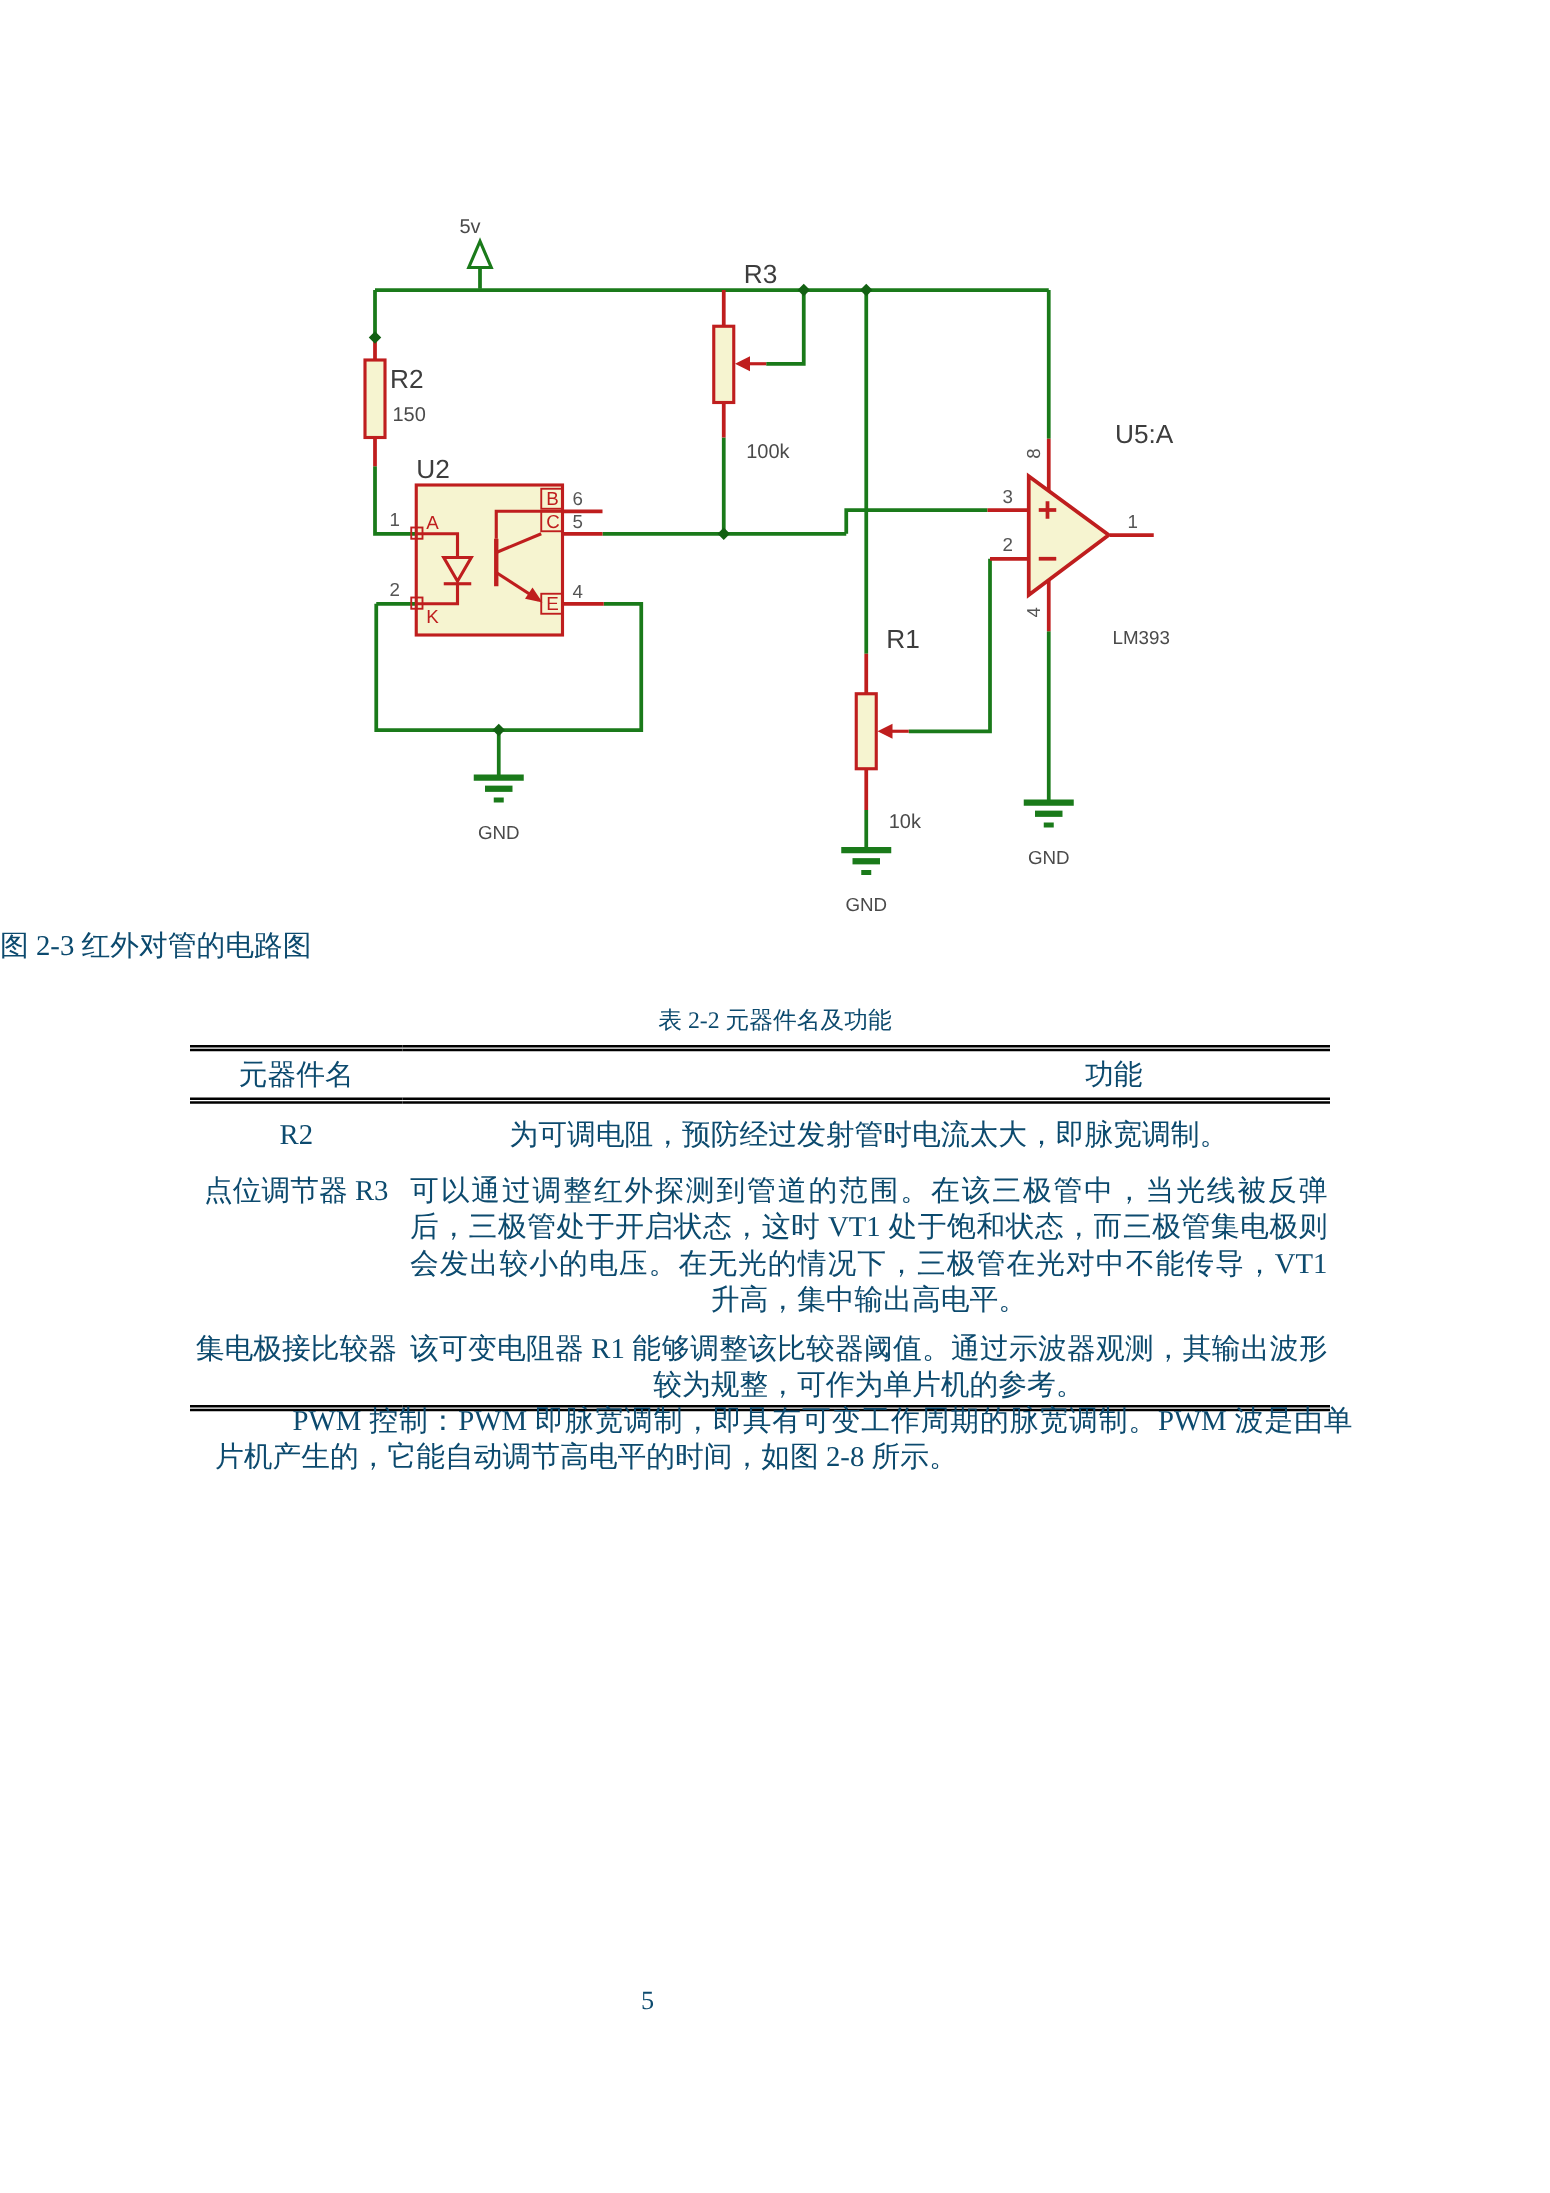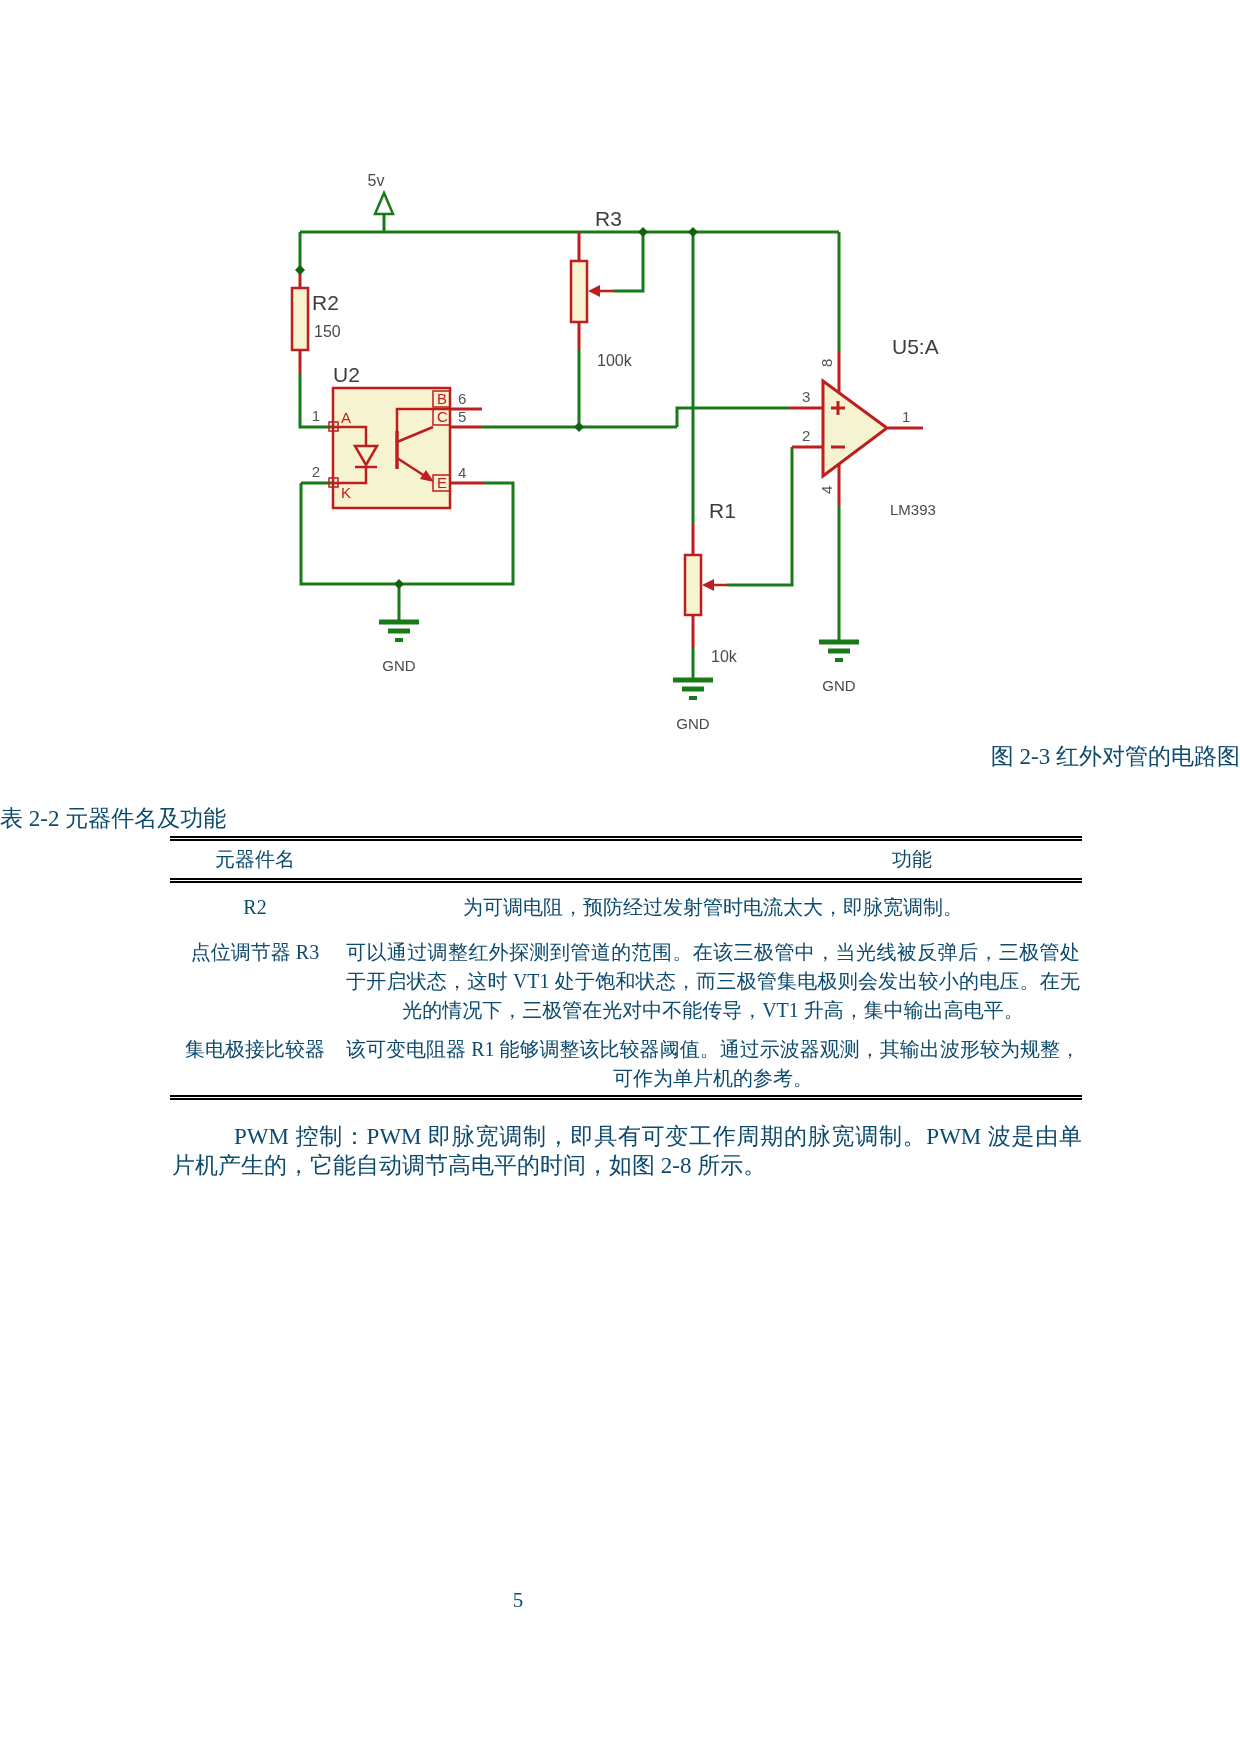--- a/index.html
+++ b/index.html
@@ -6,24 +6,24 @@
   .page{position:relative;width:1240px;height:1754px;background:#ffffff;overflow:hidden;
         font-family:"Liberation Serif","DejaVu Serif",serif;color:#0c4a6e;}
   
   #circuit{position:absolute;left:240px;top:140px;width:700px;height:600px;}
   .reflabel{font-family:"Liberation Sans","DejaVu Sans",sans-serif;fill:#3d3d3d;font-size:21px;}
   .vallabel{font-family:"Liberation Sans","DejaVu Sans",sans-serif;fill:#4a4a4a;font-size:16px;}
   .pinnum{font-family:"Liberation Sans","DejaVu Sans",sans-serif;fill:#555;font-size:15px;}
   .pinletter{font-family:"Liberation Sans","DejaVu Sans",sans-serif;fill:#bf1e1e;font-size:15px;}
   .gndlabel{font-family:"Liberation Sans","DejaVu Sans",sans-serif;fill:#4a4a4a;font-size:15px;}
   
-  .caption{position:absolute;left:0;top:741px;width:1240px;text-align:right;font-size:23px;}
-  .tabletitle{position:absolute;left:0;top:803px;width:1240px;text-align:left;font-size:23px;}
-  .parts{position:absolute;left:170px;top:836px;width:912px;border-collapse:collapse;
-         font-size:20px;line-height:29px;table-layout:fixed;
+  .caption{position:absolute;left:0;top:741px;width:1240px;text-align:left;font-size:23px;}
+  .tabletitle{position:absolute;left:0;top:803px;width:1240px;text-align:center;font-size:19px;}
+  .parts{position:absolute;left:152px;top:836px;width:912px;border-collapse:collapse;
+         font-size:23px;line-height:29px;table-layout:fixed;
          border-top:5px double #000;border-bottom:5px double #000;}
   .parts thead tr{border-bottom:5px double #000;}
   .parts th{font-weight:normal;padding:4px 0;}
   .parts th.fn{text-align:right;padding-right:150px;}
   .parts td.name{text-align:center;vertical-align:top;padding-top:8px;}
   .parts td.func{text-align:justify;text-align-last:center;vertical-align:top;
                  padding:8px 2px 2px 6px;}
   .parts tr.r1 td{padding-top:10px;padding-bottom:8px;}
   .bodypara{position:absolute;left:172px;top:1122px;width:910px;font-size:23px;line-height:29px;
             text-align:justify;text-indent:62px;}

